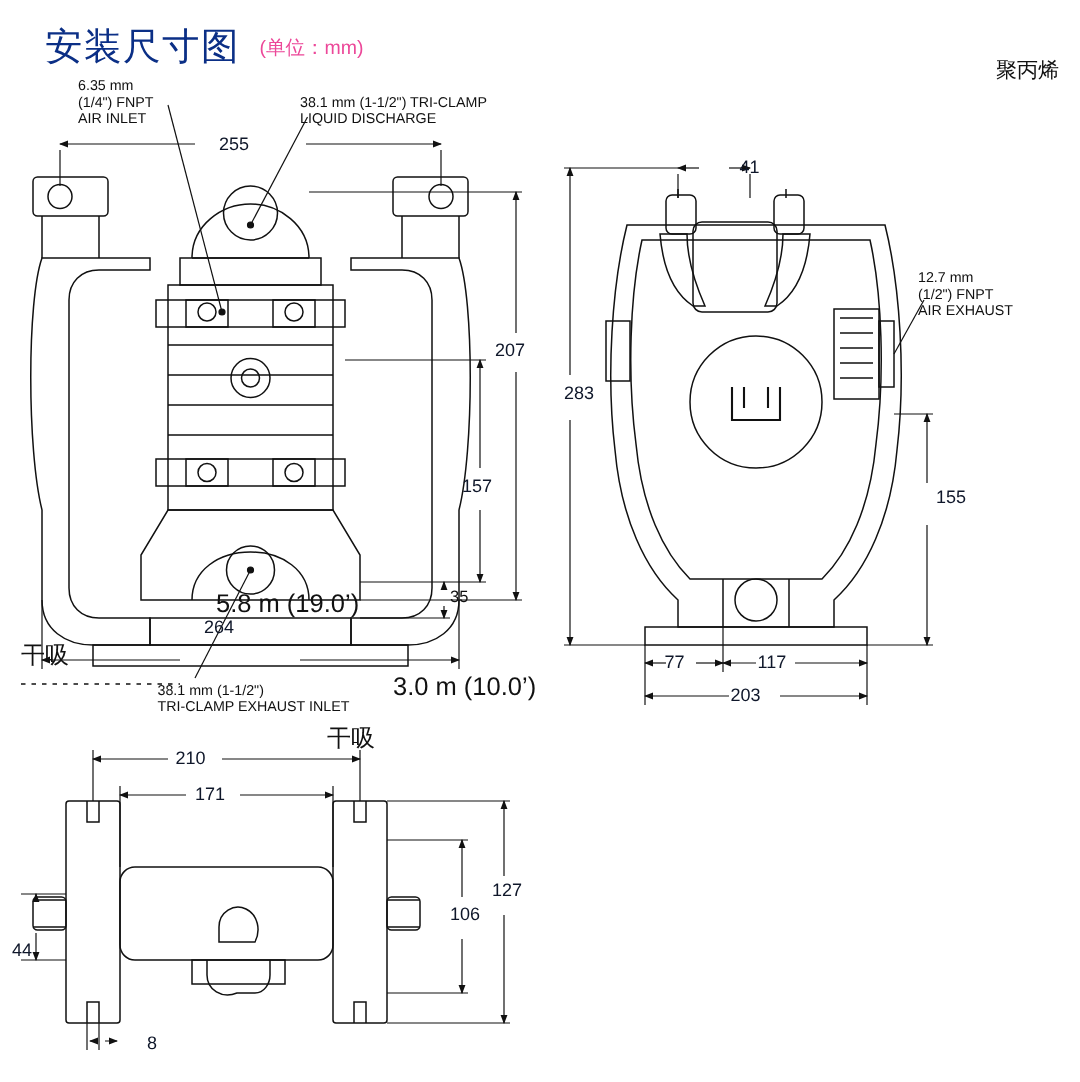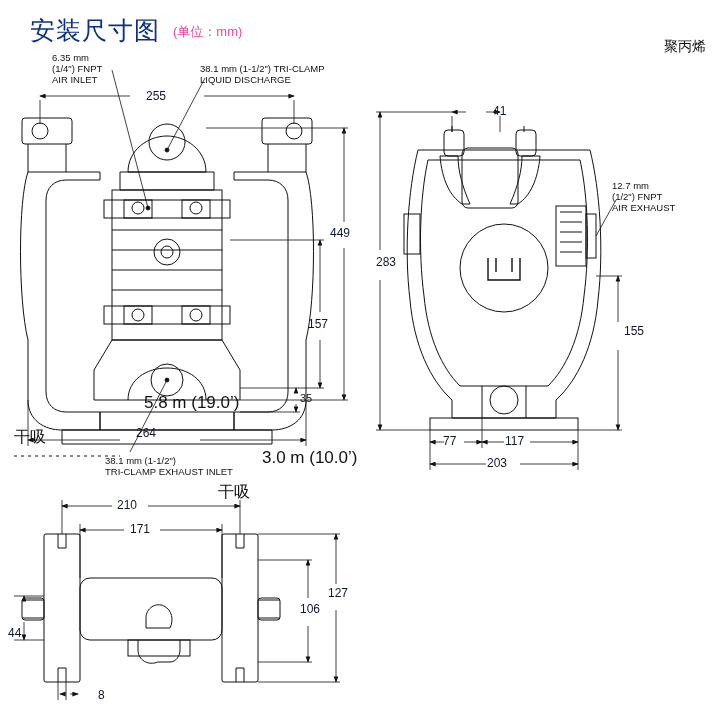--- a/index.html
+++ b/index.html
@@ -244,24 +244,24 @@
   <div>TRI-CLAMP EXHAUST INLET</div>
 </div>
 
 <div class="abs lbl" style="left:612px;top:180px;">
   <div>12.7 mm</div>
   <div>(1/2") FNPT</div>
   <div>AIR EXHAUST</div>
 </div>
 
 <div class="abs dim" style="left:146px;top:89px;">255</div>
-<div class="abs dim" style="left:330px;top:226px;">449</div>
+<div class="abs dim" style="left:330px;top:226px;">207</div>
 <div class="abs dim" style="left:308px;top:317px;">157</div>
 <div class="abs dimsm" style="left:300px;top:392px;">35</div>
-<div class="abs dim" style="left:136px;top:426px;">264</div>
+<div class="abs dim" style="left:136px;top:411px;">264</div>
 
 <div class="abs dim" style="left:493px;top:104px;">41</div>
 <div class="abs dim" style="left:364px;top:255px;margin-left:12px;">283</div>
 <div class="abs dim" style="left:624px;top:308px;margin-top:16px;">155</div>
 <div class="abs dim" style="left:443px;top:434px;">77</div>
 <div class="abs dim" style="left:505px;top:434px;">117</div>
 <div class="abs dim" style="left:487px;top:456px;">203</div>
 
 <div class="abs dim" style="left:117px;top:498px;">210</div>
 <div class="abs dim" style="left:130px;top:522px;">171</div>

